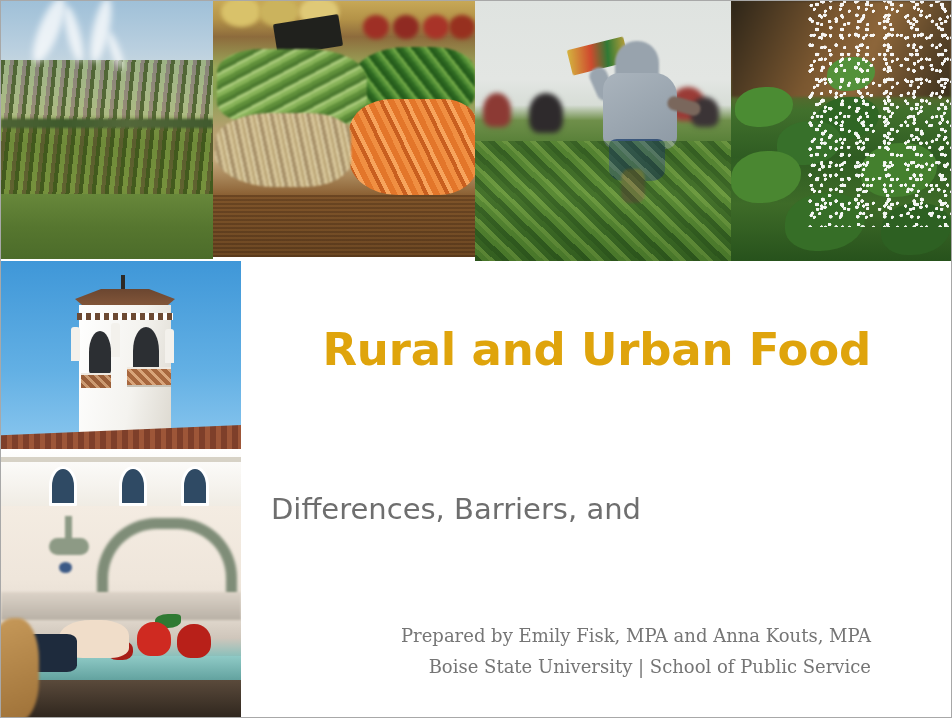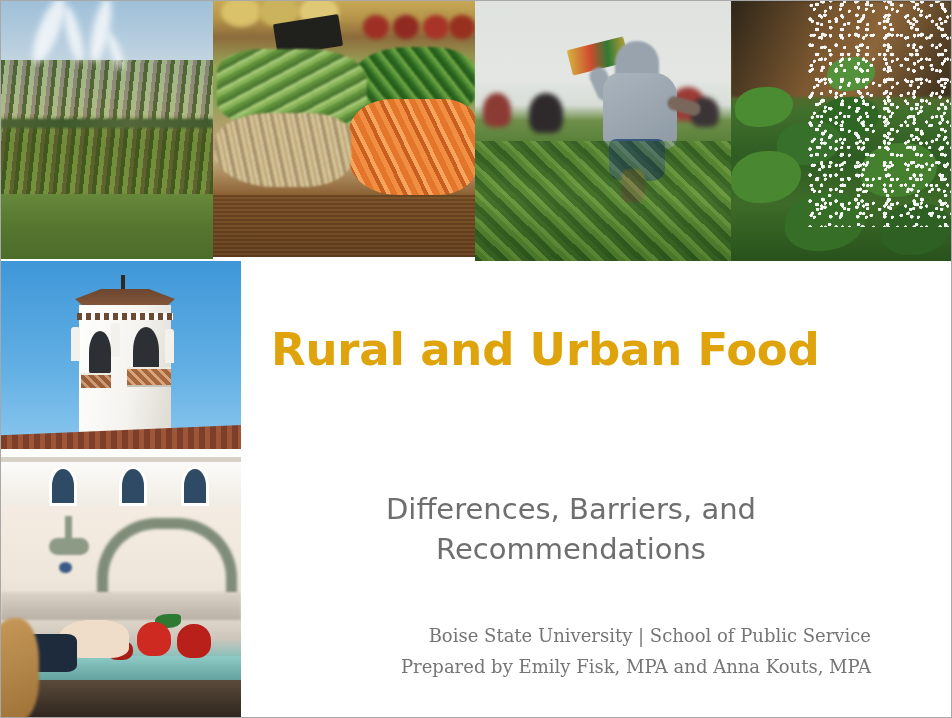--- a/index.html
+++ b/index.html
@@ -343,32 +343,33 @@
   .text-pane {
     position: absolute;
     left: 240px; top: 260px;
     width: 710px; height: 456px;
     background: #ffffff;
   }
 
   .title {
     position: absolute;
     right: 80px; top: 62px; width: 600px;
+    text-align: right;
     color: #dfa40c;
     font-family: "DejaVu Sans", sans-serif;
     font-weight: bold;
     font-size: 45px;
     line-height: 1.22;
     letter-spacing: -0.2px;
   }
 
   .subtitle {
     position: absolute;
     right: 80px; top: 228px; width: 600px;
-    text-align: center;
+    text-align: left;
     color: #6e6e6e;
     font-family: "DejaVu Sans", sans-serif;
     font-weight: normal;
     font-size: 29px;
     line-height: 1.38;
   }
 
   .byline {
     position: absolute;
     right: 80px; top: 360px; width: 600px;
@@ -475,22 +476,21 @@
   </div>
 
   <div class="text-pane">
 
     <div class="title">
       <span>Rural and Urban Food</span><br>
     </div>
 
     <div class="subtitle">
       <span>Differences, Barriers, and</span><br>
-      <span>Recommendations</span>
     </div>
 
     <div class="byline">
+      <span class="line">Prepared by Emily Fisk, MPA and Anna Kouts, MPA</span>
       <span class="line">Boise State University | School of Public Service</span>
-      <span class="line">Prepared by Emily Fisk, MPA and Anna Kouts, MPA</span>
     </div>
 
   </div>
 </div>
 
 </body></html>

